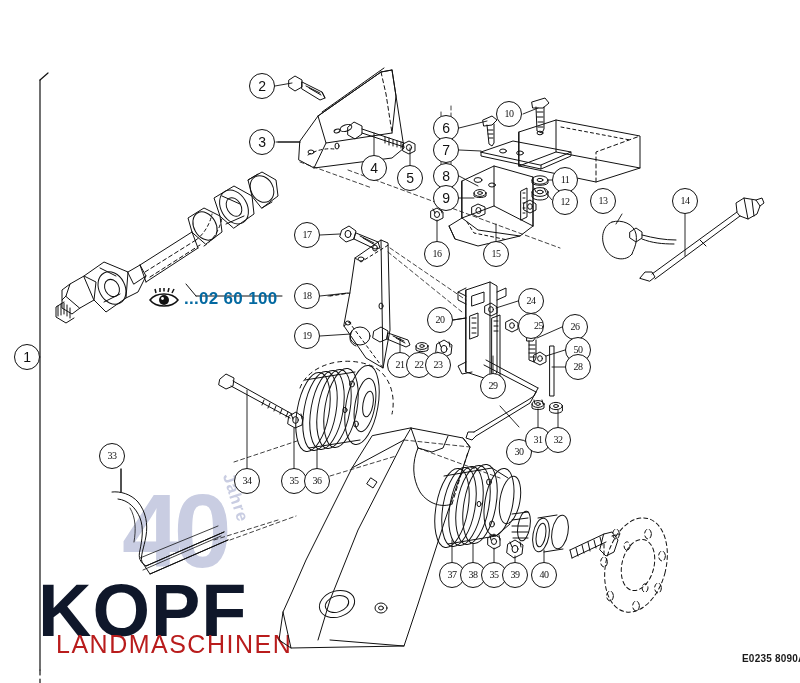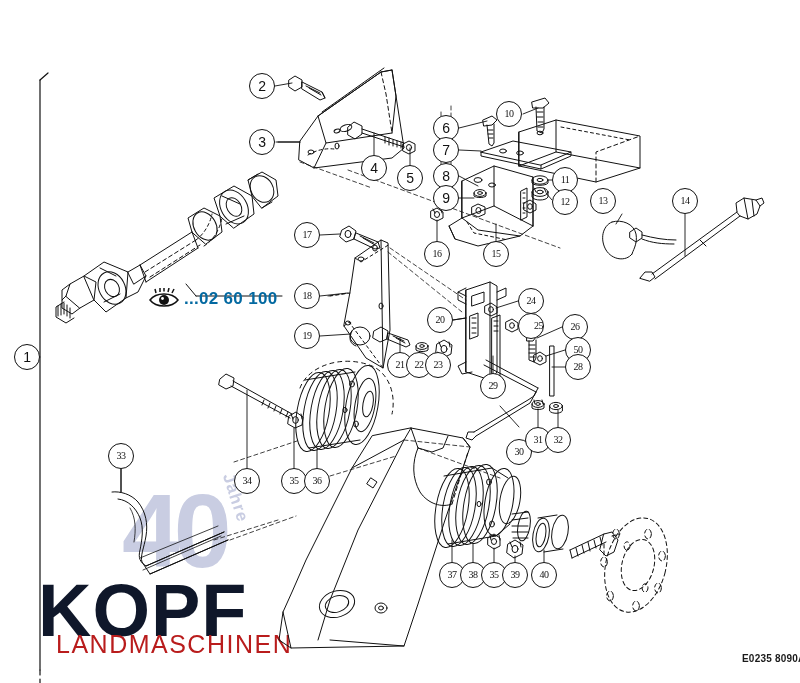--- a/index.html
+++ b/index.html
@@ -666,21 +666,21 @@
       <div class="callout narrow" style="left: 438px; top: 365px;">23</div>
       <div class="callout narrow" style="left: 531px; top: 301px;">24</div>
       <div class="callout narrow" style="left: 531px; top: 326px; text-align: right;">25</div>
       <div class="callout narrow" style="left: 575px; top: 327px;">26</div>
       <div class="callout narrow" style="left: 578px; top: 350px;">50</div>
       <div class="callout narrow" style="left: 578px; top: 367px;">28</div>
       <div class="callout narrow" style="left: 493px; top: 386px;">29</div>
       <div class="callout narrow" style="left: 519px; top: 452px;">30</div>
       <div class="callout narrow" style="left: 538px; top: 440px;">31</div>
       <div class="callout narrow" style="left: 558px; top: 440px;">32</div>
-      <div class="callout narrow" style="left: 121px; top: 456px;">33</div>
+      <div class="callout narrow" style="left: 112px; top: 456px;">33</div>
       <div class="callout narrow" style="left: 247px; top: 481px;">34</div>
       <div class="callout narrow" style="left: 294px; top: 481px;">35</div>
       <div class="callout narrow" style="left: 317px; top: 481px;">36</div>
       <div class="callout narrow" style="left: 452px; top: 575px;">37</div>
       <div class="callout narrow" style="left: 473px; top: 575px;">38</div>
       <div class="callout narrow" style="left: 494px; top: 575px;">35</div>
       <div class="callout narrow" style="left: 515px; top: 575px;">39</div>
       <div class="callout narrow" style="left: 544px; top: 575px;">40</div>
     </div>
 

